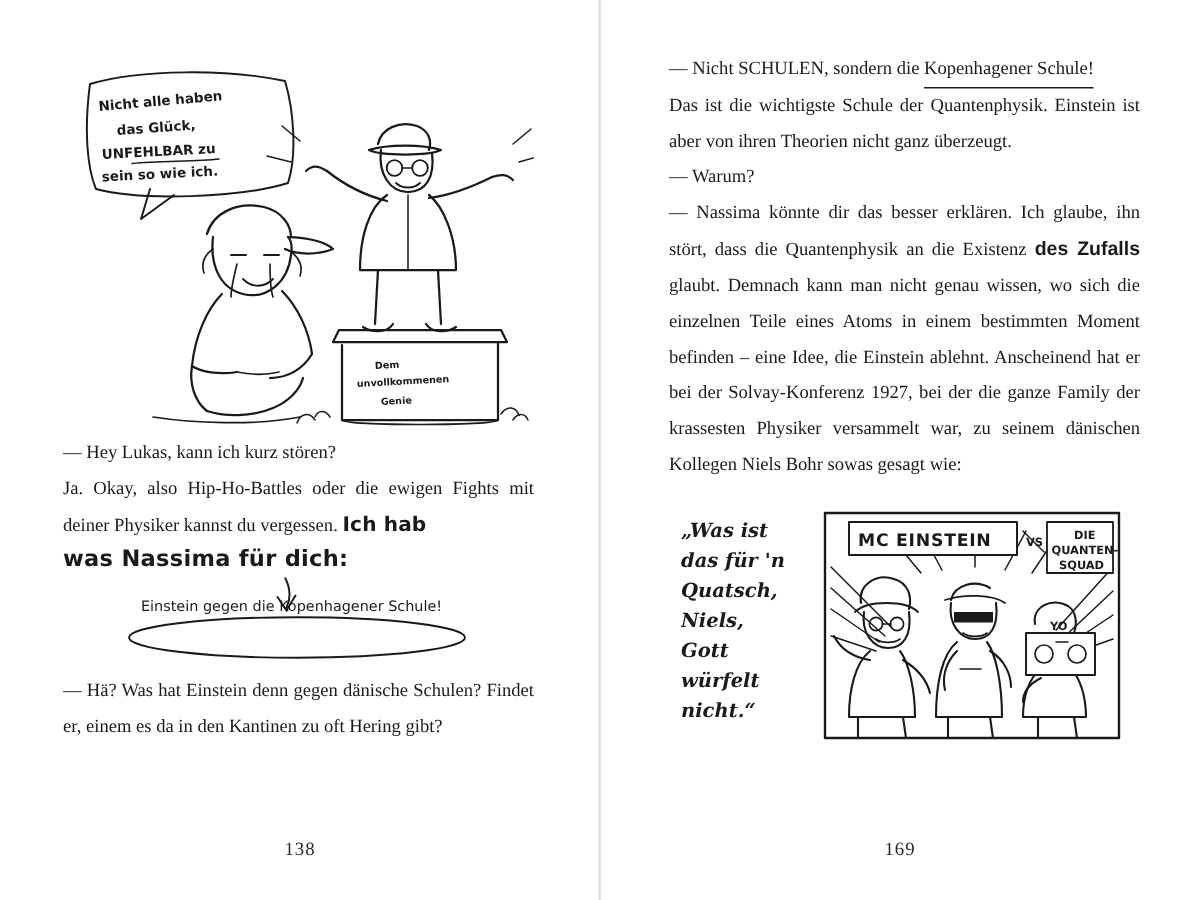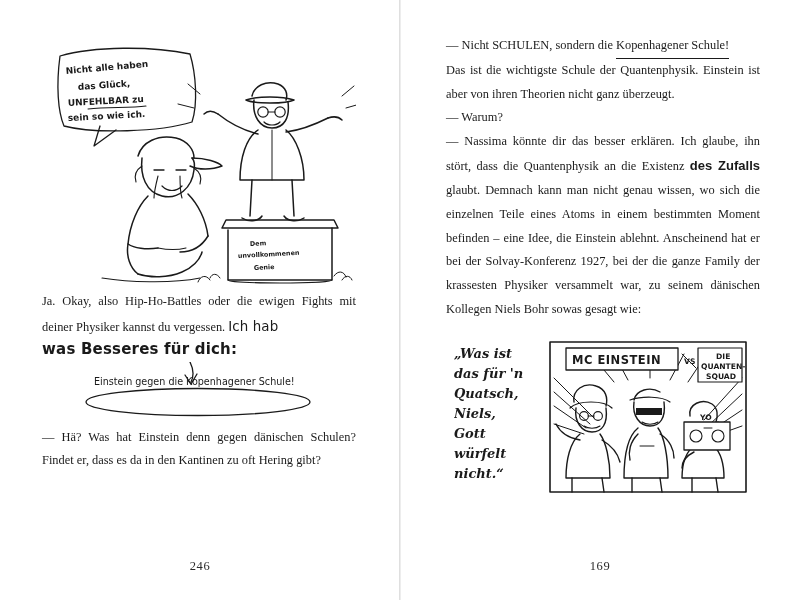--- a/index.html
+++ b/index.html
@@ -84,21 +84,21 @@
   }
   .pedestal-text {
     font-family: "DejaVu Sans", sans-serif;
     font-size: 6.4px;
     font-weight: 700;
   }
   
   .hand-inline {
     font-family: "DejaVu Sans", sans-serif;
     font-size: 13.4px;
-    font-weight: 400;
+    font-weight: 700;
     letter-spacing: 0.1px;
   }
   .hand-big {
     font-family: "DejaVu Sans", sans-serif;
     font-size: 15px;
     font-weight: 600;
     letter-spacing: 0.2px;
   }
   .oval-wrap {
     position: relative;
@@ -253,42 +253,45 @@
 
           <path d="M158 60 l-12 -10" stroke-width="1"></path>
           <path d="M152 74 l-16 -4" stroke-width="1"></path>
           <path d="M300 62 l12 -10" stroke-width="1"></path>
           <path d="M304 74 l14 -4" stroke-width="1"></path>
         </g>
       </svg>
     </div>
 
     <p class="dialogue">
+      <span class="dash">Hey Lukas, kann ich kurz stören?</span>
+    </p>
+    <p class="dialogue">
       <span>Ja. Okay, also Hip-Ho-Battles oder die ewigen Fights mit deiner Physiker kannst du vergessen. </span><span class="hand-inline">Ich hab</span>
     </p>
-    <div class="hand-big">was Besseres für dich:</div>
+    <div class="hand-big">was Nassima für dich:</div>
 
     <div class="oval-wrap">
       <svg width="312" height="56" viewBox="0 0 312 56" fill="none" stroke="#1a1a1a" stroke-width="1.3" stroke-linecap="round">
         <g>
           <path d="M148 0 C152 8 152 14 149 20"></path>
           <path d="M143 13 L149 22 L155 12"></path>
         </g>
         <g>
           <ellipse cx="156" cy="40" rx="112" ry="13.5"></ellipse>
         </g>
       </svg>
       <div class="oval-label">Einstein gegen die Kopenhagener Schule!</div>
     </div>
 
     <p class="dialogue">
-      <span class="dash">Hä? Was hat Einstein denn gegen dänischen Schulen? Findet er, dass es da in den Kantinen zu oft Hering gibt?</span>
-    </p>
-
-    <div class="folio">246</div>
+      <span class="dash">Hä? Was hat Einstein denn gegen dänische Schulen? Findet er, einem es da in den Kantinen zu oft Hering gibt?</span>
+    </p>
+
+    <div class="folio">138</div>
   </div>
 
   <div class="page page-right">
 
     <p class="dialogue">
       <span class="dash">Nicht SCHULEN, sondern die </span><span class="underline-squiggle">Kopenhagener Schule!</span>
     </p>
     <p class="body">Das ist die wichtigste Schule der Quantenphysik. Einstein ist aber von ihren Theorien nicht ganz überzeugt.</p>
     <p class="dialogue">
       <span class="dash">Warum?</span>

